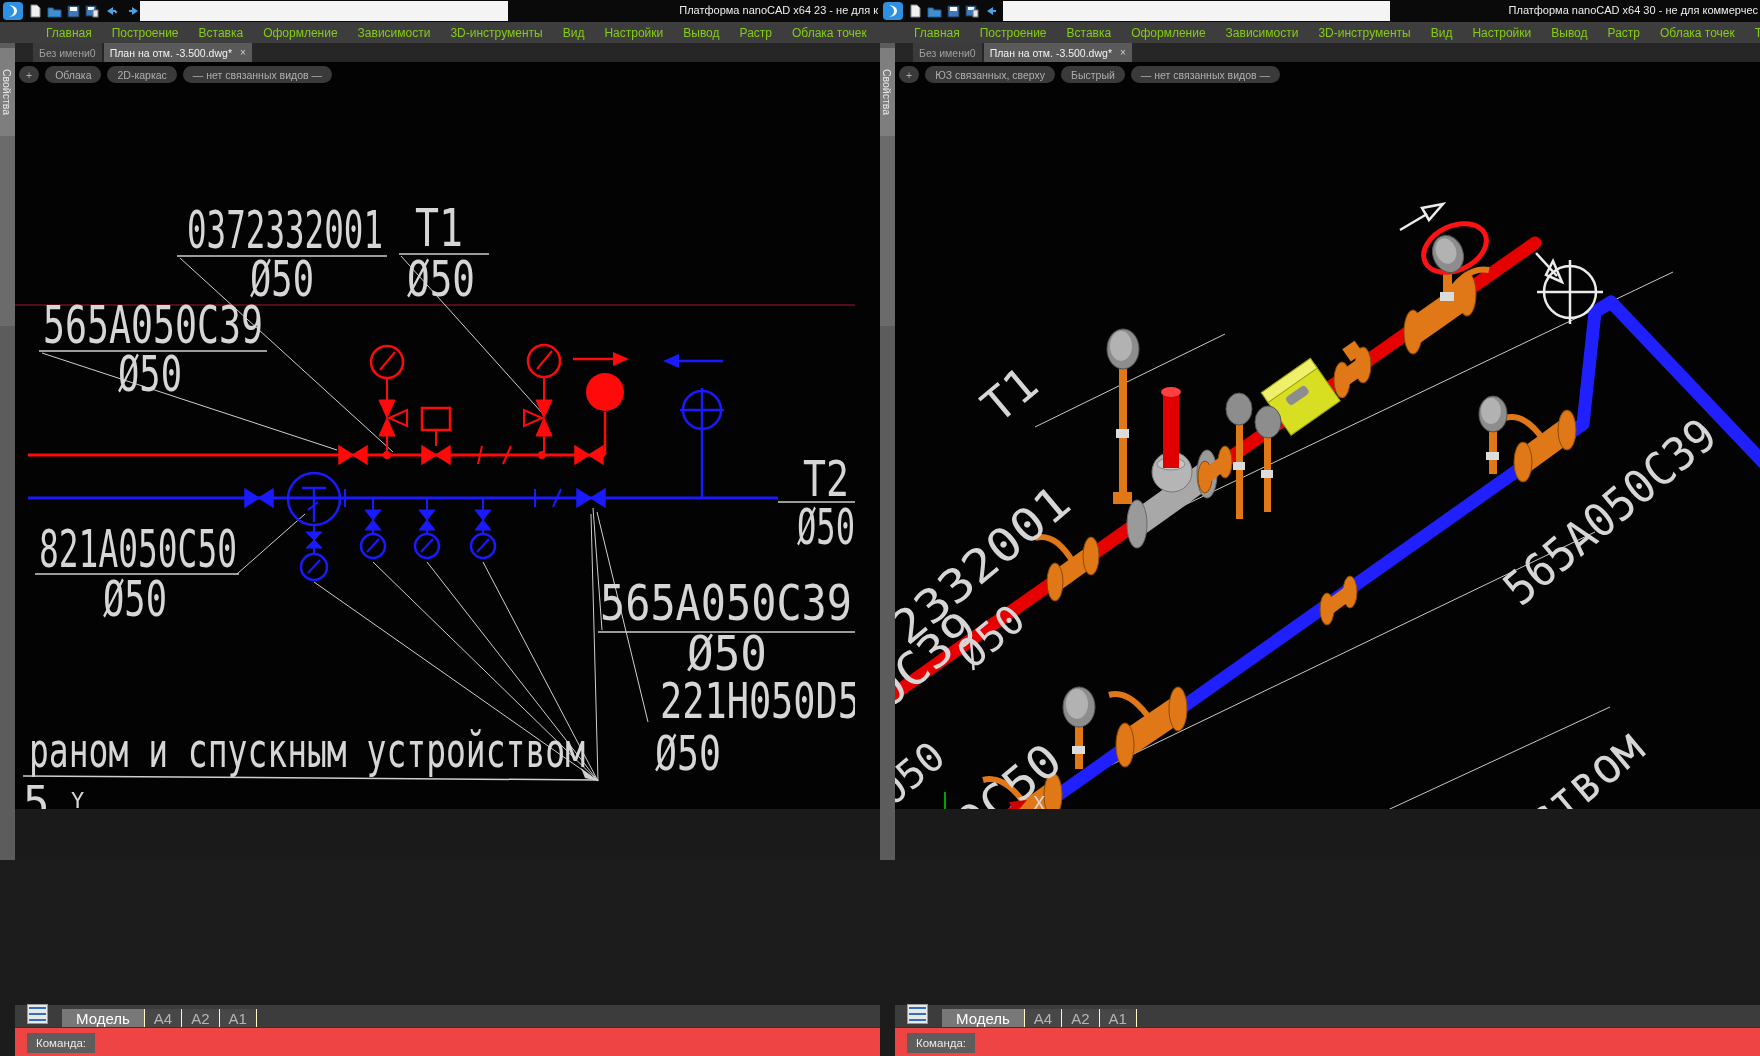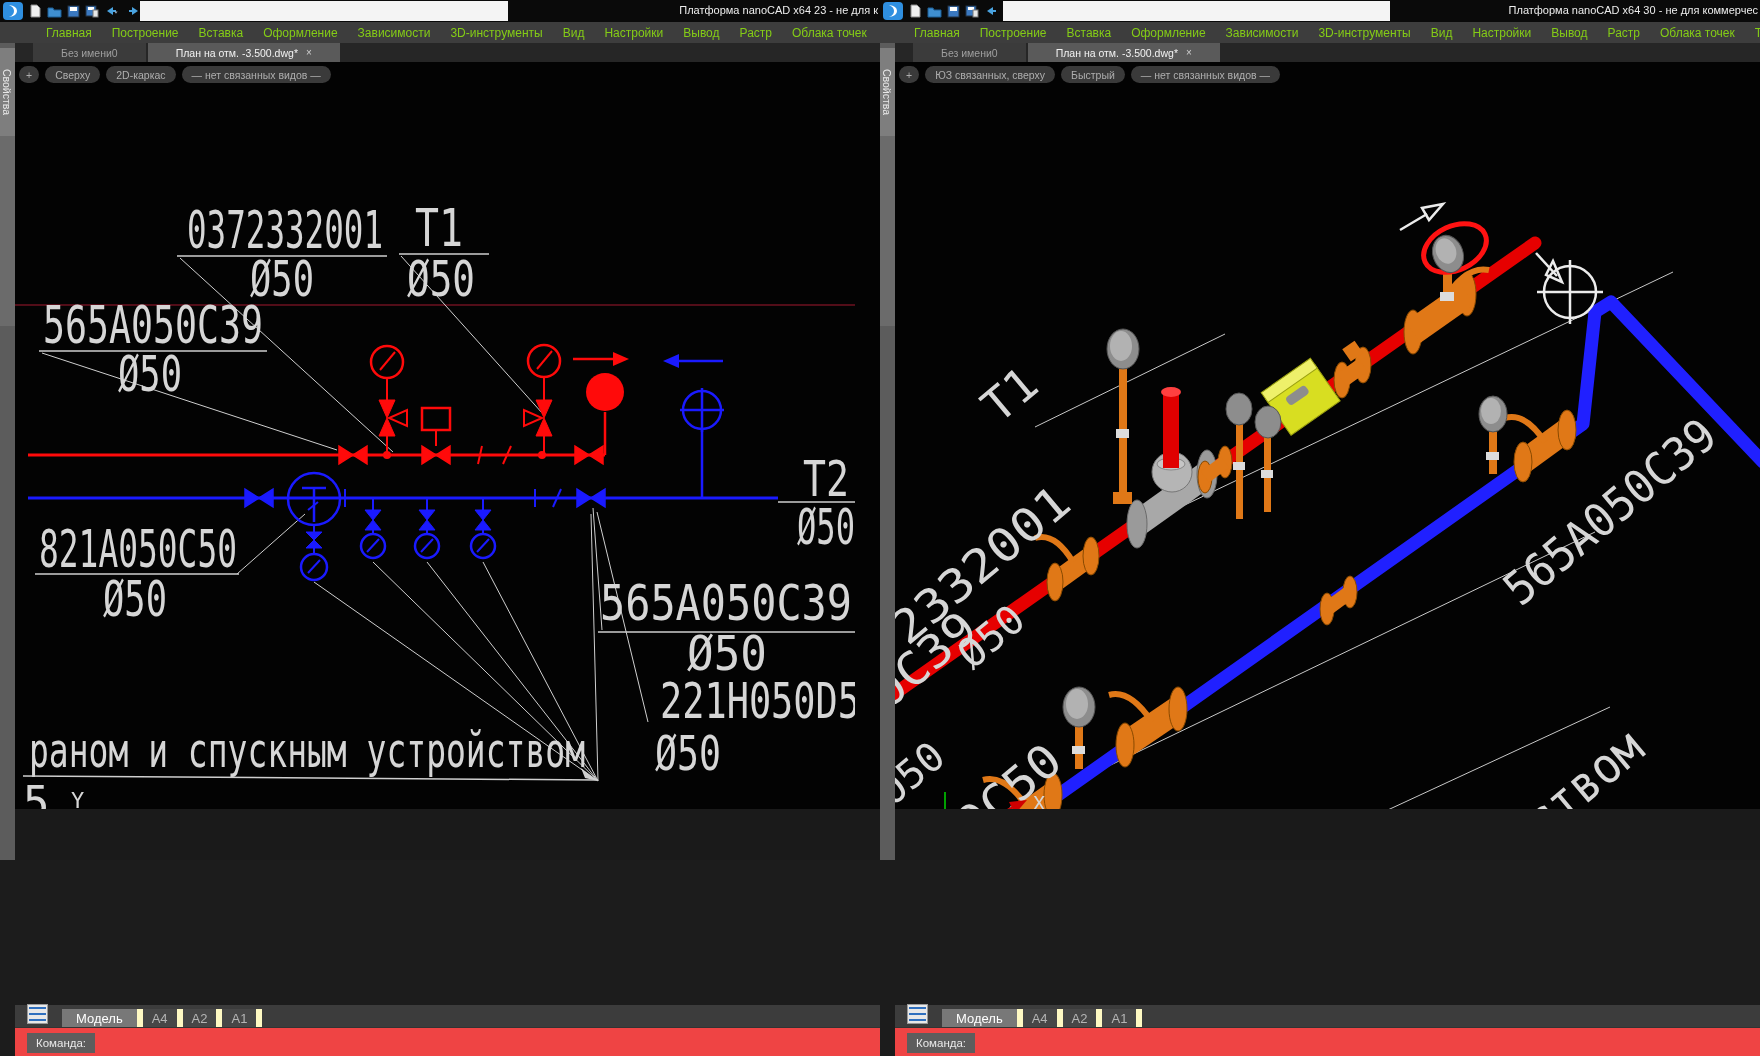--- a/index.html
+++ b/index.html
@@ -10,41 +10,41 @@
   .titlebar .whitestrip{position:absolute;top:1px;height:20px;background:#f4f4f4;}
   .w-left .whitestrip{left:140px;width:368px;}
   .w-right .whitestrip{left:123px;width:387px;}
   .titletext{position:absolute;right:2px;top:4px;font-size:11px;color:#ededed;white-space:nowrap;}
   .tb-icons{position:absolute;left:2px;top:1px;display:flex;align-items:center;gap:5px;height:20px;}
   .tb-icons svg{display:block;}
   .menubar{position:absolute;top:22px;left:0;right:0;height:21px;background:#3d3d3d;display:flex;
            align-items:center;padding-left:36px;overflow:hidden;white-space:nowrap;}
   .menu-item{color:#84cc16;font-size:12px;padding:0 10px;flex:0 0 auto;cursor:default;}
   .tabrow{position:absolute;top:43px;left:15px;right:0;height:19px;background:#262626;display:flex;align-items:stretch;padding-left:18px;}
-  .tab{font-size:10.5px;display:flex;align-items:center;padding:0 28px;}
+  .tab{font-size:10.5px;display:flex;align-items:center;padding:0 6px;}
   .tab.inactive{background:#3b3b3b;color:#9f9f9f;margin-right:2px;}
   .tab.active{background:#5a5a5a;color:#f2f2f2;justify-content:space-between;}
   .tab .close{margin-left:8px;color:#cfcfcf;font-size:10px;}
   .propstrip{position:absolute;top:43px;left:0;width:15px;bottom:0;background:#5c5c5c;}
   .propstab{position:absolute;top:5px;left:0;width:15px;height:88px;background:#7e7e7e;
             display:flex;align-items:center;justify-content:center;}
   .propstab span{transform:rotate(90deg);white-space:nowrap;font-size:10.5px;color:#e8e8e8;}
   .propstrip .lower{position:absolute;top:93px;left:0;width:15px;height:190px;background:#6b6b6b;}
   .canvas{position:absolute;top:62px;left:15px;right:0;bottom:51px;background:#030303;overflow:hidden;}
   .pills{position:absolute;top:4px;left:4px;display:flex;gap:6px;z-index:5;}
   .pill{background:#3a3a3a;color:#aeaeae;border-radius:9px;font-size:10.5px;height:17px;
         display:flex;align-items:center;padding:0 10px;white-space:nowrap;}
   .pill:first-child{padding:0 7px;}
   .sheetbar{position:absolute;left:15px;right:0;top:1005px;height:22px;background:#3c3c3c;
             display:flex;align-items:flex-end;}
   .layersicon{width:17px;height:14px;margin:0 0 3px 12px;background:#e8e8e8;border:1px solid #9a9a9a;
               display:flex;flex-direction:column;justify-content:space-between;padding:2px 1px;}
   .layersicon i{display:block;height:2px;background:#2f6fbe;}
   .sheettabs{display:flex;margin-left:14px;height:18px;}
-  .sheet-tab{font-size:13px;color:#b5b5b5;background:#474747;border-right:6px solid #fef9c3;
+  .sheet-tab{font-size:15px;color:#b5b5b5;background:#474747;border-right:1px solid #fef9c3;
              display:flex;align-items:center;padding:0 9px;}
   .sheet-tab:first-child{background:#787878;color:#fff;padding:0 14px;}
   .cmdbar{position:absolute;left:15px;right:0;top:1027px;height:29px;background:#ef4444;border-top:1px solid #333;}
   .cmdbox{position:absolute;left:12px;top:5px;height:20px;background:#5d5d5d;color:#eaeaea;
           font-size:11.5px;display:flex;align-items:center;padding:0 9px;}
   svg text{font-family:"DejaVu Sans Mono","Liberation Mono",monospace;fill:#d6d6d6;}
 </style>
 </head>
 <body>
 
@@ -120,21 +120,21 @@
     <div class="propstrip">
       <div class="lower"></div>
       <div class="propstab">
           <span>Свойства</span>
         </div>
     </div>
 
     <div class="canvas">
       <div class="pills">
         <div class="pill">+</div>
-          <div class="pill">Сверху</div>
+          <div class="pill">Облака</div>
           <div class="pill">2D-каркас</div>
           <div class="pill">— нет связанных видов —</div>
       </div>
       <svg width="840" height="944" viewBox="0 0 840 944">
 
         <line x1="0" y1="243" x2="840" y2="243" stroke="#6e1220" stroke-width="1.5"></line>
 
         <g stroke="#cfcfcf" stroke-width="1">
           <line x1="165" y1="196" x2="378" y2="390"></line>
           <line x1="386" y1="194" x2="528" y2="352"></line>

